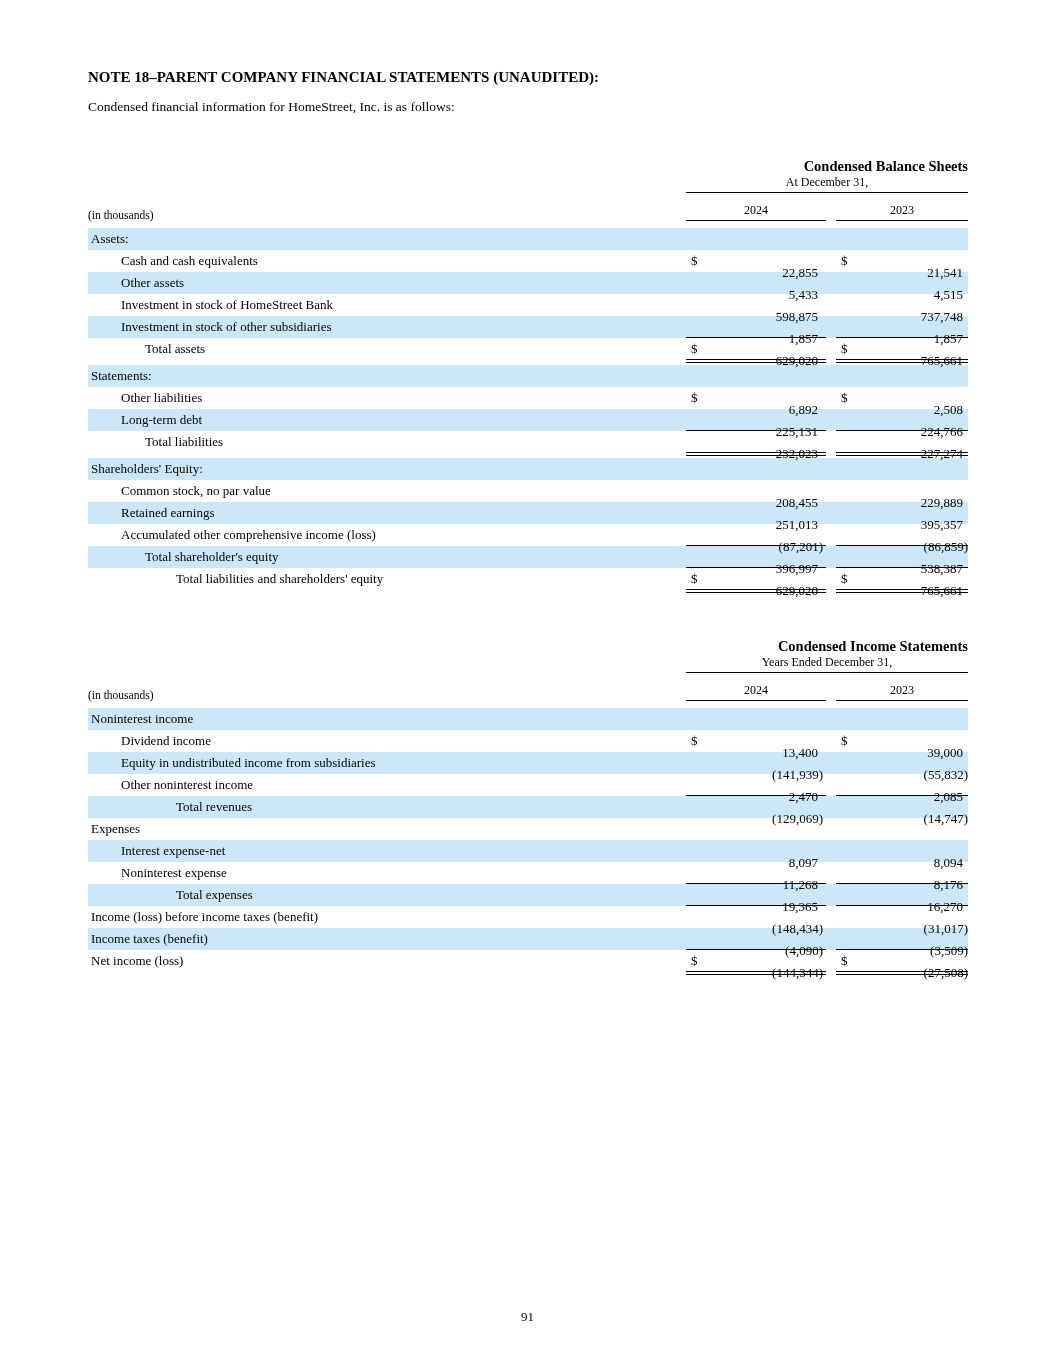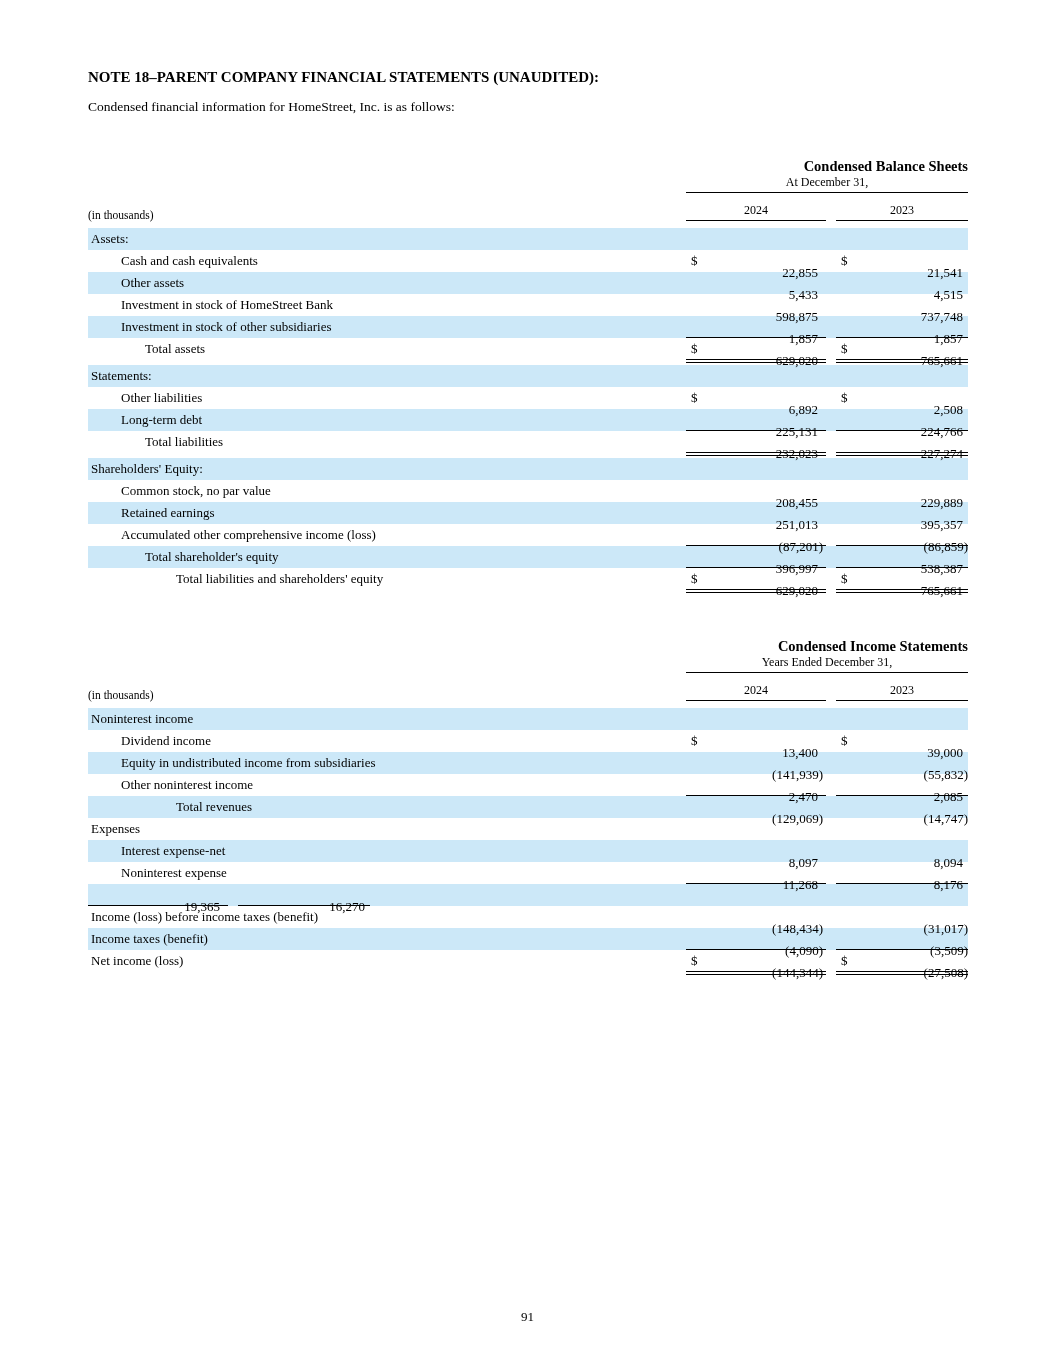--- a/index.html
+++ b/index.html
@@ -327,20 +327,21 @@
           <div class="lbl indent-1">Noninterest expense</div>
           <div class="vcol c1 ul">
             <span class="num">11,268</span>
           </div>
           <div class="vgap"></div>
           <div class="vcol c2 ul">
             <span class="num">8,176</span>
           </div>
         </div>
         <div class="row shaded">
+          <div class="lbl indent-3">Total expenses</div>
           <div class="vcol c1 ul">
             <span class="num">19,365</span>
           </div>
           <div class="vgap"></div>
           <div class="vcol c2 ul">
             <span class="num">16,270</span>
           </div>
         </div>
         <div class="row">
           <div class="lbl indent-0">Income (loss) before income taxes (benefit)</div>

